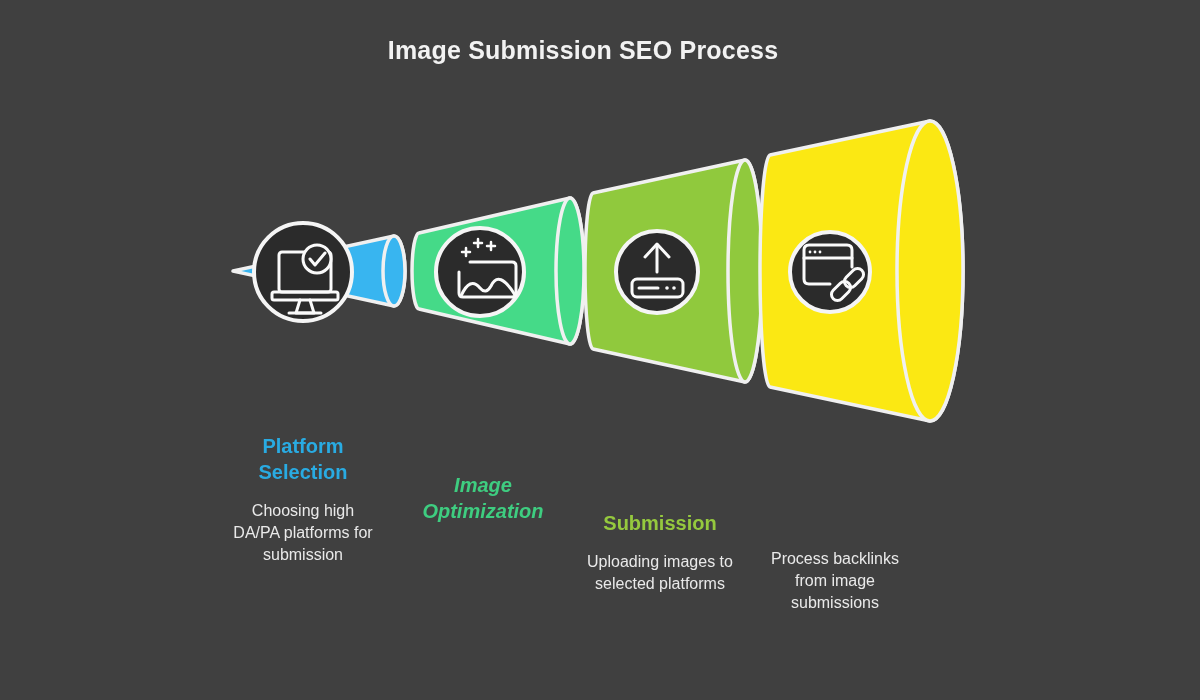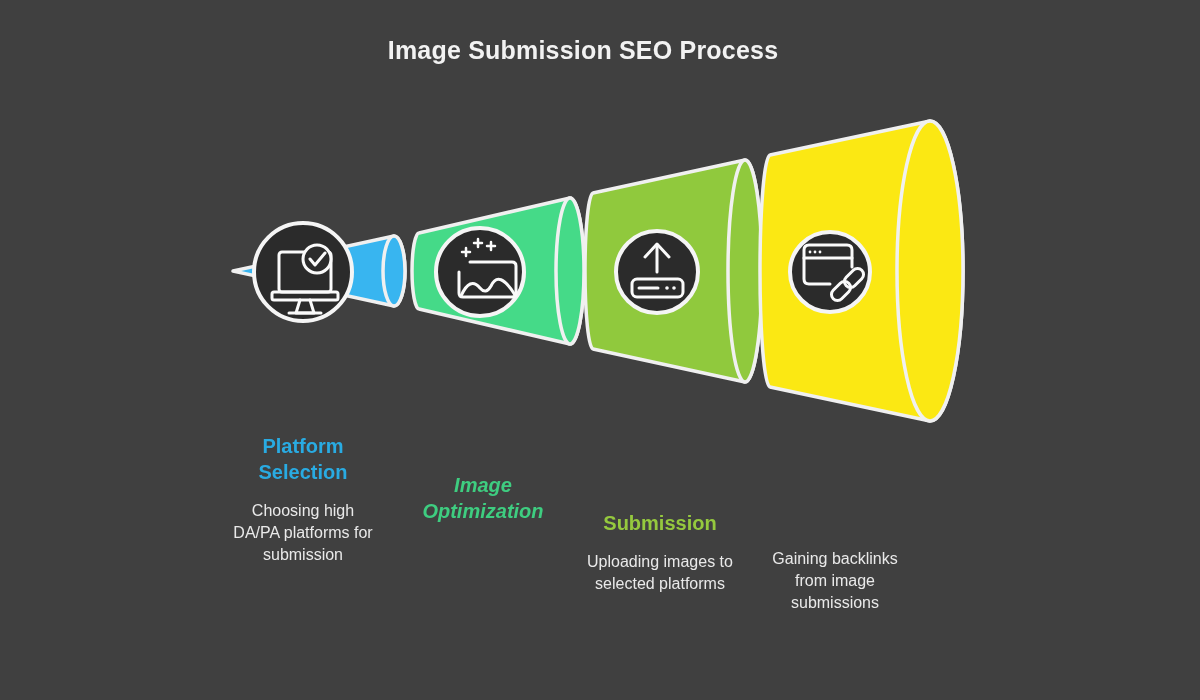--- a/index.html
+++ b/index.html
@@ -108,18 +108,18 @@
 Optimization</div>
   </div>
 
   <div class="stage-col col3">
     <div class="stage-heading" style="max-width: 200px; color: rgb(149, 201, 62);">Submission</div>
     <div class="stage-desc" style="max-width:190px">Uploading images to
 selected platforms</div>
   </div>
 
   <div class="stage-col col4">
-    <div class="stage-desc" style="max-width:160px">Gaining backlinks
+    <div class="stage-desc" style="max-width:160px">Process backlinks
 from image
 submissions</div>
   </div>
 
 </div>
 
 </body></html>

